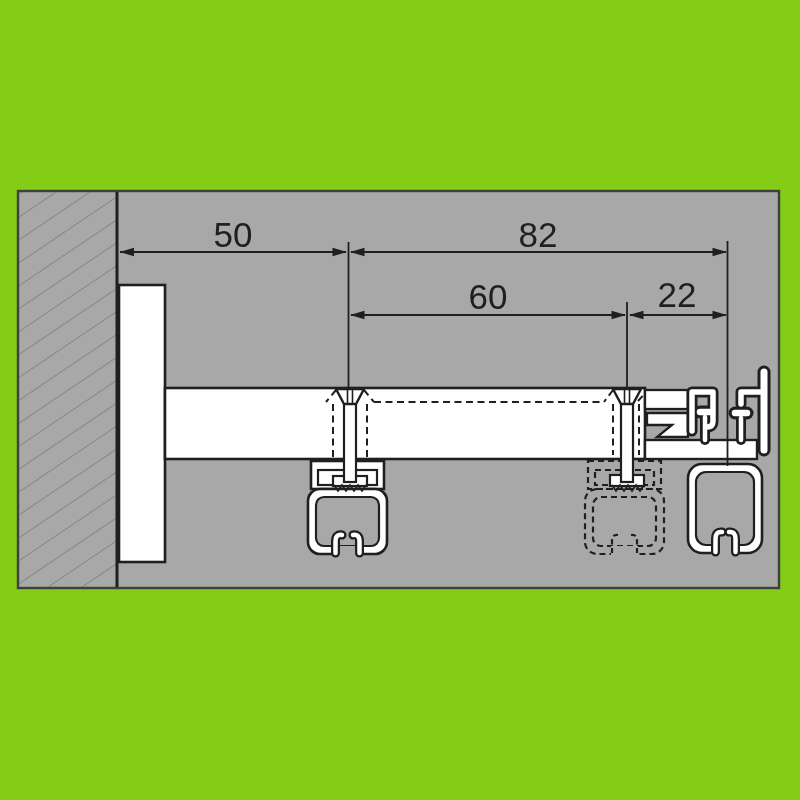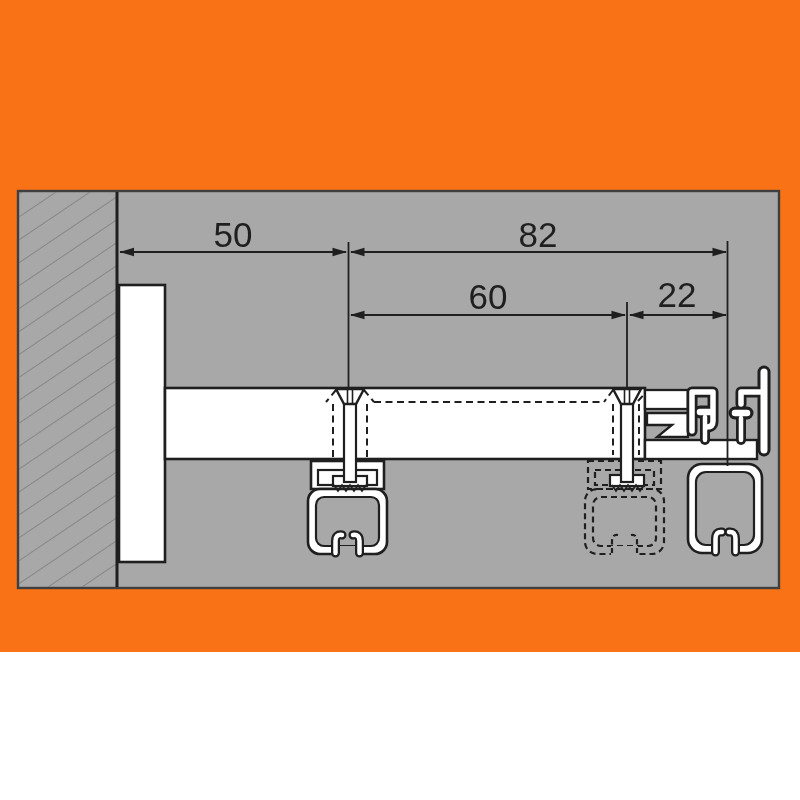--- a/index.html
+++ b/index.html
@@ -1,16 +1,16 @@
 <!DOCTYPE html>
 <html><head>
 <meta charset="utf-8">
 <style>
   html,body{margin:0;padding:0;background:#ffffff;}
-  .stage{width:800px;height:652px;position:relative;background:#f97316;font-family:"Liberation Sans",sans-serif;}
+  .stage{width:800px;height:800px;position:relative;background:#84cc16;font-family:"Liberation Sans",sans-serif;}
   svg{display:block;}
   text.dim{font-family:"Liberation Sans","DejaVu Sans",sans-serif;font-size:35px;fill:#1f1f1f;text-anchor:middle;}
 </style>
 </head>
 <body>
 
 <div class="stage">
 <svg width="800" height="800" viewBox="0 0 800 800">
   <defs>
     <pattern id="hatch" width="19" height="19" patternUnits="userSpaceOnUse" patternTransform="rotate(-34)">

